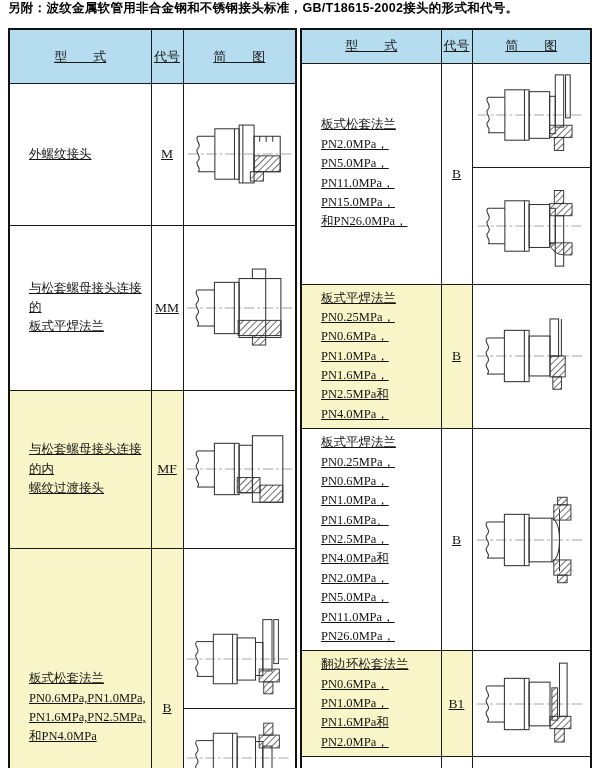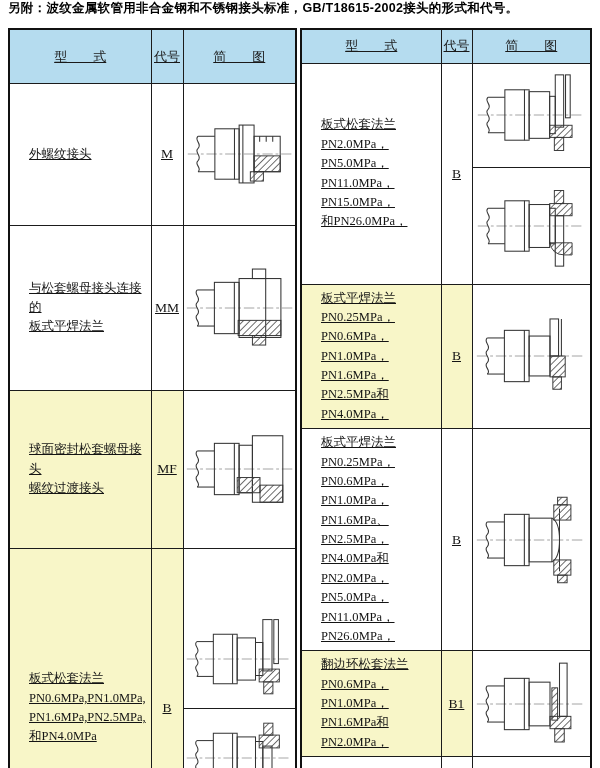--- a/index.html
+++ b/index.html
@@ -99,21 +99,21 @@
             <line x1="86" y1="14" x2="86" y2="76"></line>
           </g>
           <g stroke="#333" stroke-width="1" fill="url(#hatch)">
             <rect x="57" y="58" width="45" height="16"></rect>
                 <rect x="72" y="74" width="14" height="10"></rect>
           </g>
         </svg>
       </td>
     </tr>
     <tr style="height:98px">
-      <td class="type hl">球面密封松套螺母接头
+      <td class="type hl">与松套螺母接头连接的内
 螺纹过渡接头</td>
       <td class="code hl">MF</td>
       <td class="dcell">
         <svg class="diag" viewBox="0 0 120 90" width="114" height="86">
           <use href="#sym-centerline"></use>
               <use href="#sym-hose"></use>
           <g stroke="#333" stroke-width="1.1" fill="none">
             <rect x="58" y="20" width="14" height="50"></rect>
             <rect x="72" y="10" width="32" height="70"></rect>
           </g>

